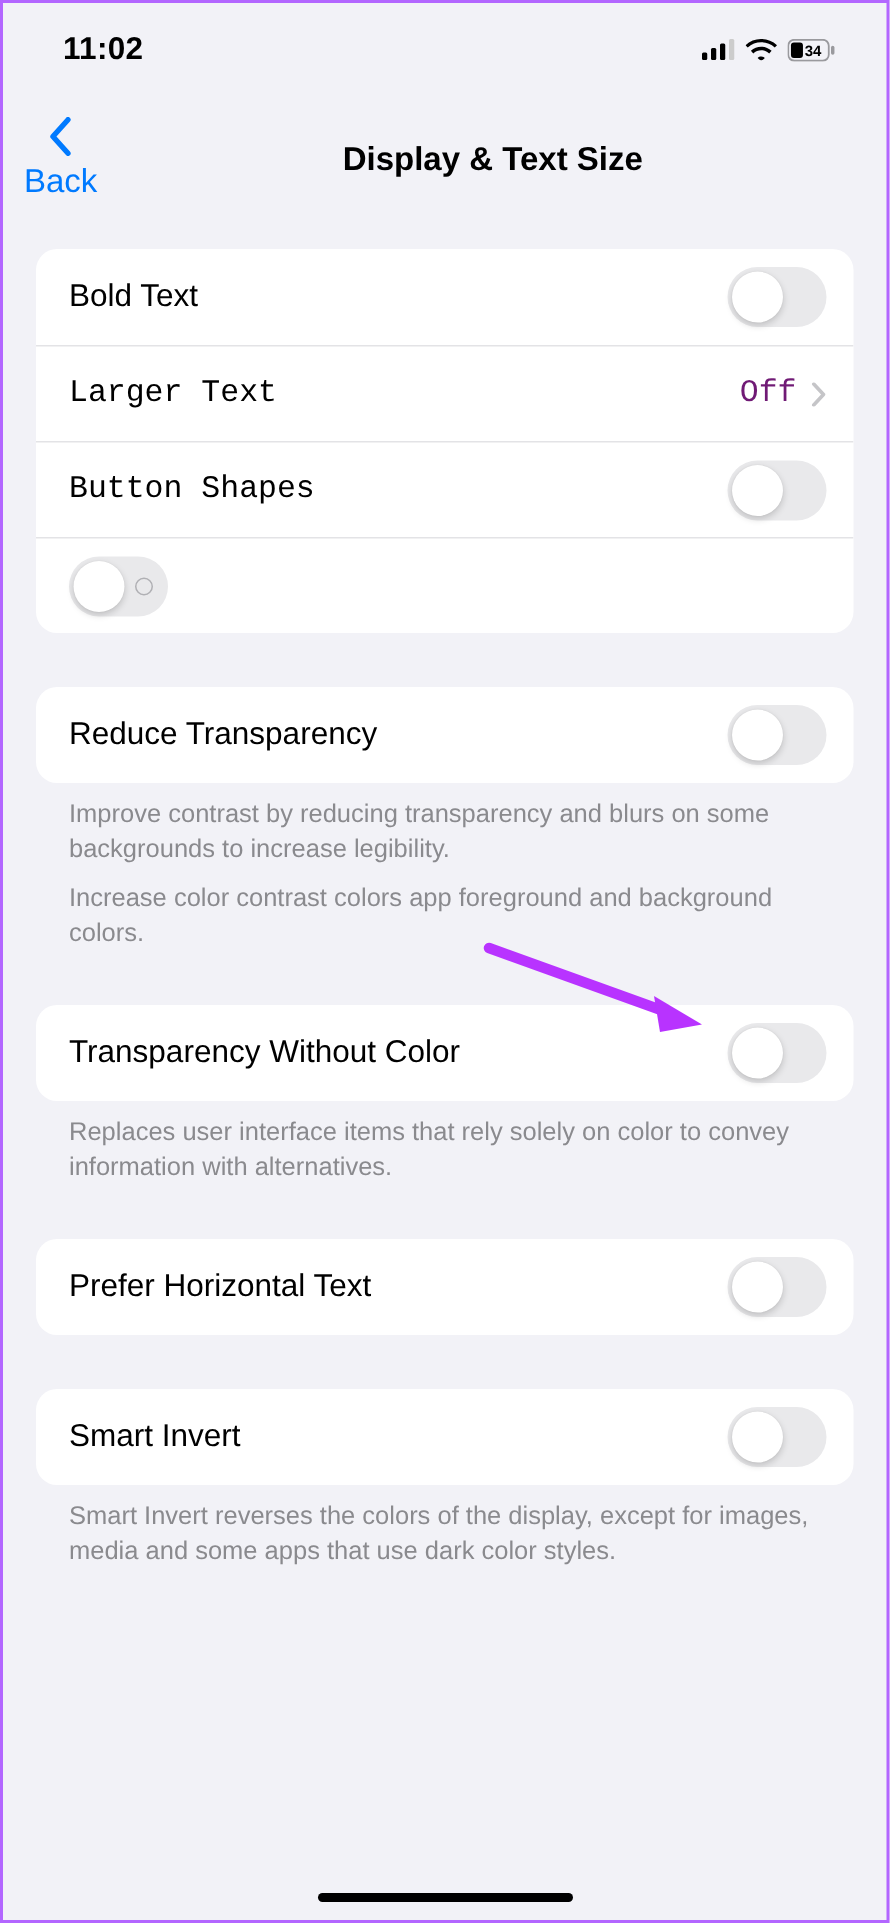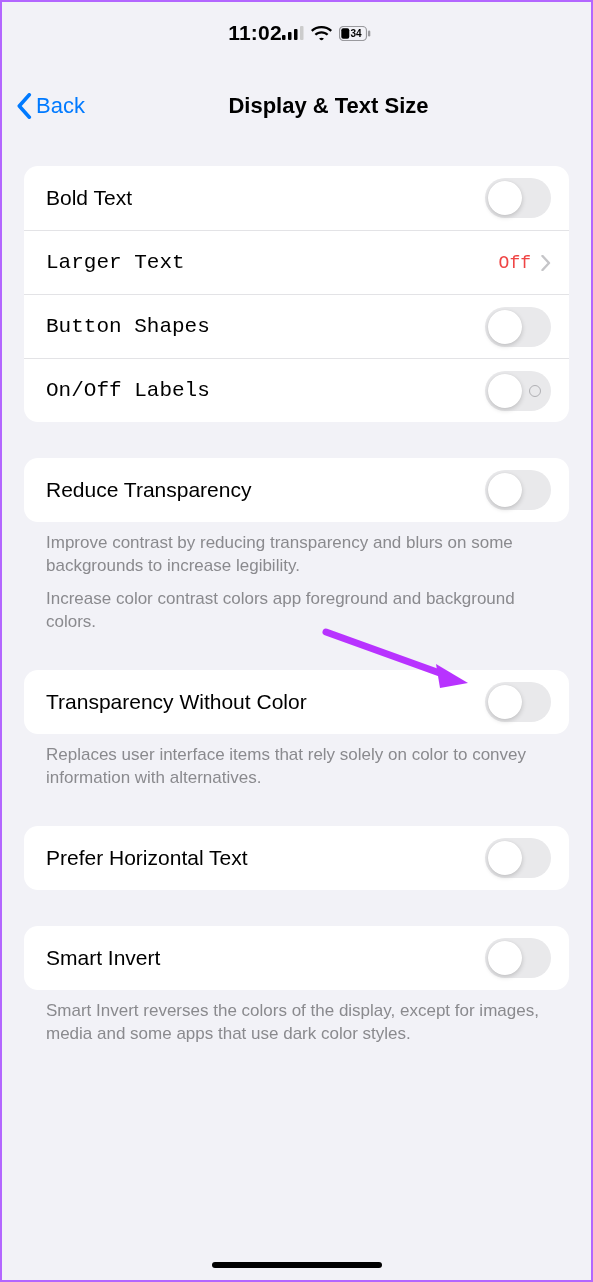--- a/index.html
+++ b/index.html
@@ -7,21 +7,21 @@
   width: 593px;
   height: 1282px;
   background: #f2f2f7;
   font-family: -apple-system, 'Helvetica Neue', Arial, sans-serif;
   border: 2px solid #b366ff;
   position: relative;
   overflow: hidden;
 }
 .status-bar {
   display: flex;
-  justify-content: center;
+  justify-content: space-between;
   align-items: center;
   padding: 14px 34px 8px 40px;
   height: 56px;
 }
 .status-time { font-size: 21px; font-weight: 600; letter-spacing: 0.2px; }
 .status-right { display: flex; align-items: center; gap: 7px; }
 .signal-icon svg, .wifi-icon svg, .battery-icon svg { display: block; }
 
 .nav-bar {
   display: flex;
@@ -31,20 +31,21 @@
   padding: 0 14px;
   margin-top: 18px;
 }
 .back-btn {
   display: flex;
   align-items: center;
   color: #007aff;
   font-size: 22px;
   font-weight: 400;
   gap: 4px;
+  flex-direction: column;
 }
 .back-chevron { width: 16px; height: 26px; }
 .nav-title {
   position: absolute;
   left: 50%;
   transform: translateX(-50%);
   font-size: 22px;
   font-weight: 600;
   margin-left: 32px;
 }
@@ -61,21 +62,21 @@
 .row {
   display: flex;
   align-items: center;
   justify-content: space-between;
   min-height: 64px;
   padding: 0 18px 0 22px;
 }
 .row + .row { border-top: 1px solid #e3e3e6; font-family: Liberation Mono, monospace; }
 .row-label { font-size: 21px; font-weight: 400; color: #000; }
 .row-right { display: flex; align-items: center; gap: 10px; }
-.row-value { font-size: 18px; color: #ef4444; }
+.row-value { font-size: 21px; color: #701a75; }
 .chevron-right { width: 10px; height: 16px; }
 
 .toggle {
   width: 66px;
   height: 40px;
   background: #e9e9eb;
   border-radius: 20px;
   position: relative;
   flex-shrink: 0;
 }
@@ -183,21 +184,20 @@
           </svg>
       </div>
     </div>
     <div class="row">
       <div class="row-label">Button Shapes</div>
       <div class="toggle">
           <div class="knob"></div>
         </div>
     </div>
     <div class="row">
-      <div class="row-label">On/Off Labels</div>
       <div class="toggle">
           <div class="knob"></div>
           <div class="ind"></div>
         </div>
     </div>
   </div>
 
   <div class="group">
     <div class="row">
       <div class="row-label">Reduce Transparency</div>

